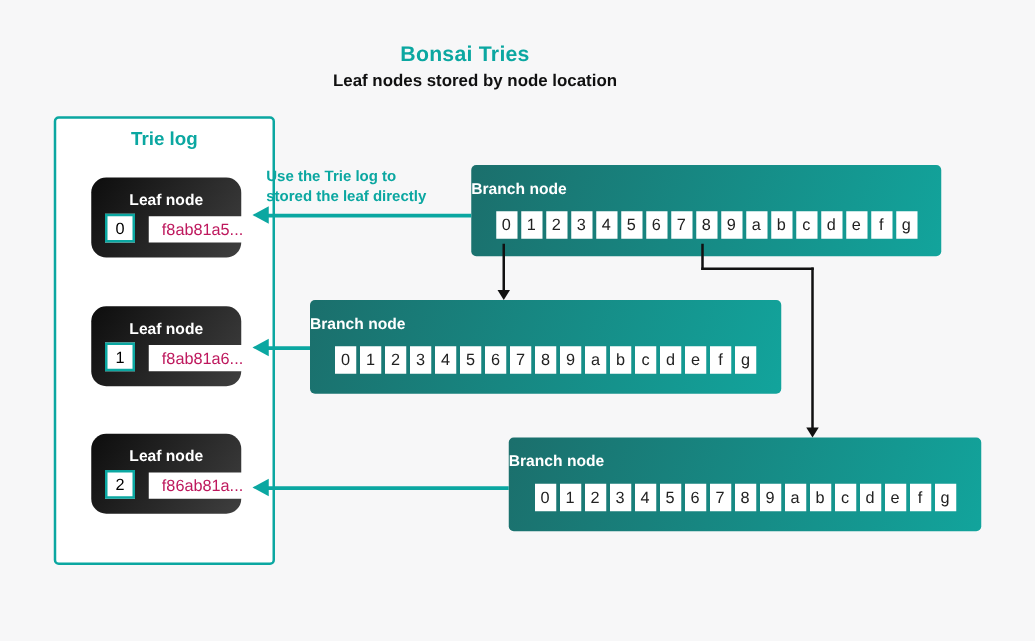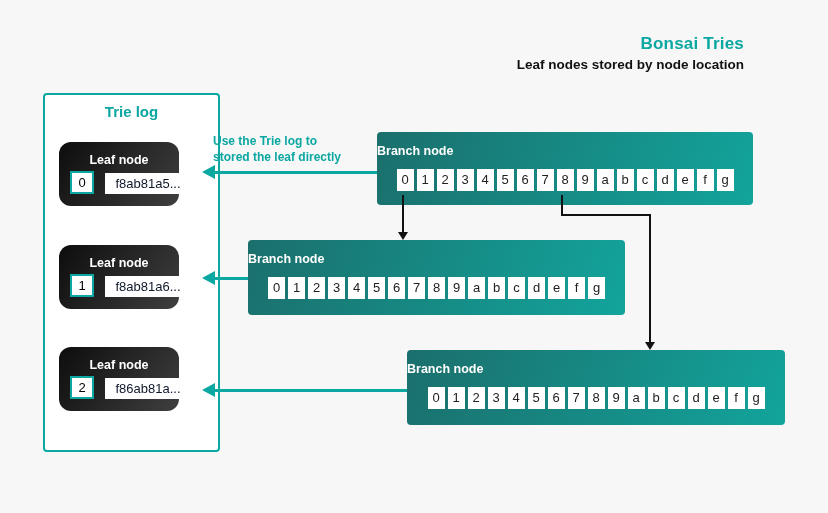--- a/index.html
+++ b/index.html
@@ -18,56 +18,56 @@
     font-family:"Liberation Sans", sans-serif;
     background:var(--background);
   }
   .canvas{
     position:relative;
     width:828px;height:513px;
     background:var(--background);
     overflow:hidden;
   }
   .header{
-    position:absolute;left:0;top:34px;width:744px;text-align:right;
+    position:absolute;left:0;top:34px;width:744px;text-align:center;
   }
   .title{
     color:var(--brand-teal);
     font-size:17px;font-weight:700;letter-spacing:.2px;
   }
   .subtitle{
     margin-top:3px;
     color:var(--subtitle-color);
     font-size:13.5px;font-weight:600;margin-left:16px;
   }
   .trielog{
     position:absolute;left:43px;top:93px;width:173px;height:355px;
     background:#ffffff;border:2px solid var(--brand-teal);border-radius:4px;
   }
   .trielog-title{
     margin-top:8px;text-align:center;
     color:var(--brand-teal);font-size:15px;font-weight:700;
   }
   .leaf{
-    position:absolute;left:59px;width:120px;height:64px;
+    position:absolute;left:73px;width:120px;height:64px;
     background:linear-gradient(125deg,var(--leaf-grad-start),var(--leaf-grad-end));
     border-radius:12px;z-index:3;
   }
   .leaf-label{
     margin-top:11px;text-align:center;
     color:#ffffff;font-size:12.5px;font-weight:700;
   }
   .leaf-idx{
     position:absolute;left:11px;top:29px;width:20px;height:19px;
     background:#ffffff;border:2px solid var(--brand-teal);
     color:#000;font-size:13px;text-align:center;line-height:19px;
   }
   .leaf-hash{
     position:absolute;left:46px;top:31px;width:86px;height:21px;
-    background:#ffffff;color:#0f172a;font-size:13px;text-align:center;line-height:21px;
+    background:#ffffff;color:#be185d;font-size:13px;text-align:center;line-height:21px;
   }
   .branch{
     position:absolute;
     background:linear-gradient(110deg,var(--branch-grad-start),var(--branch-grad-end));
     border-radius:4px;z-index:2;
   }
   .branch-label{
     margin-top:12px;text-align:left;
     color:#ffffff;font-size:12.5px;font-weight:700;
   }

